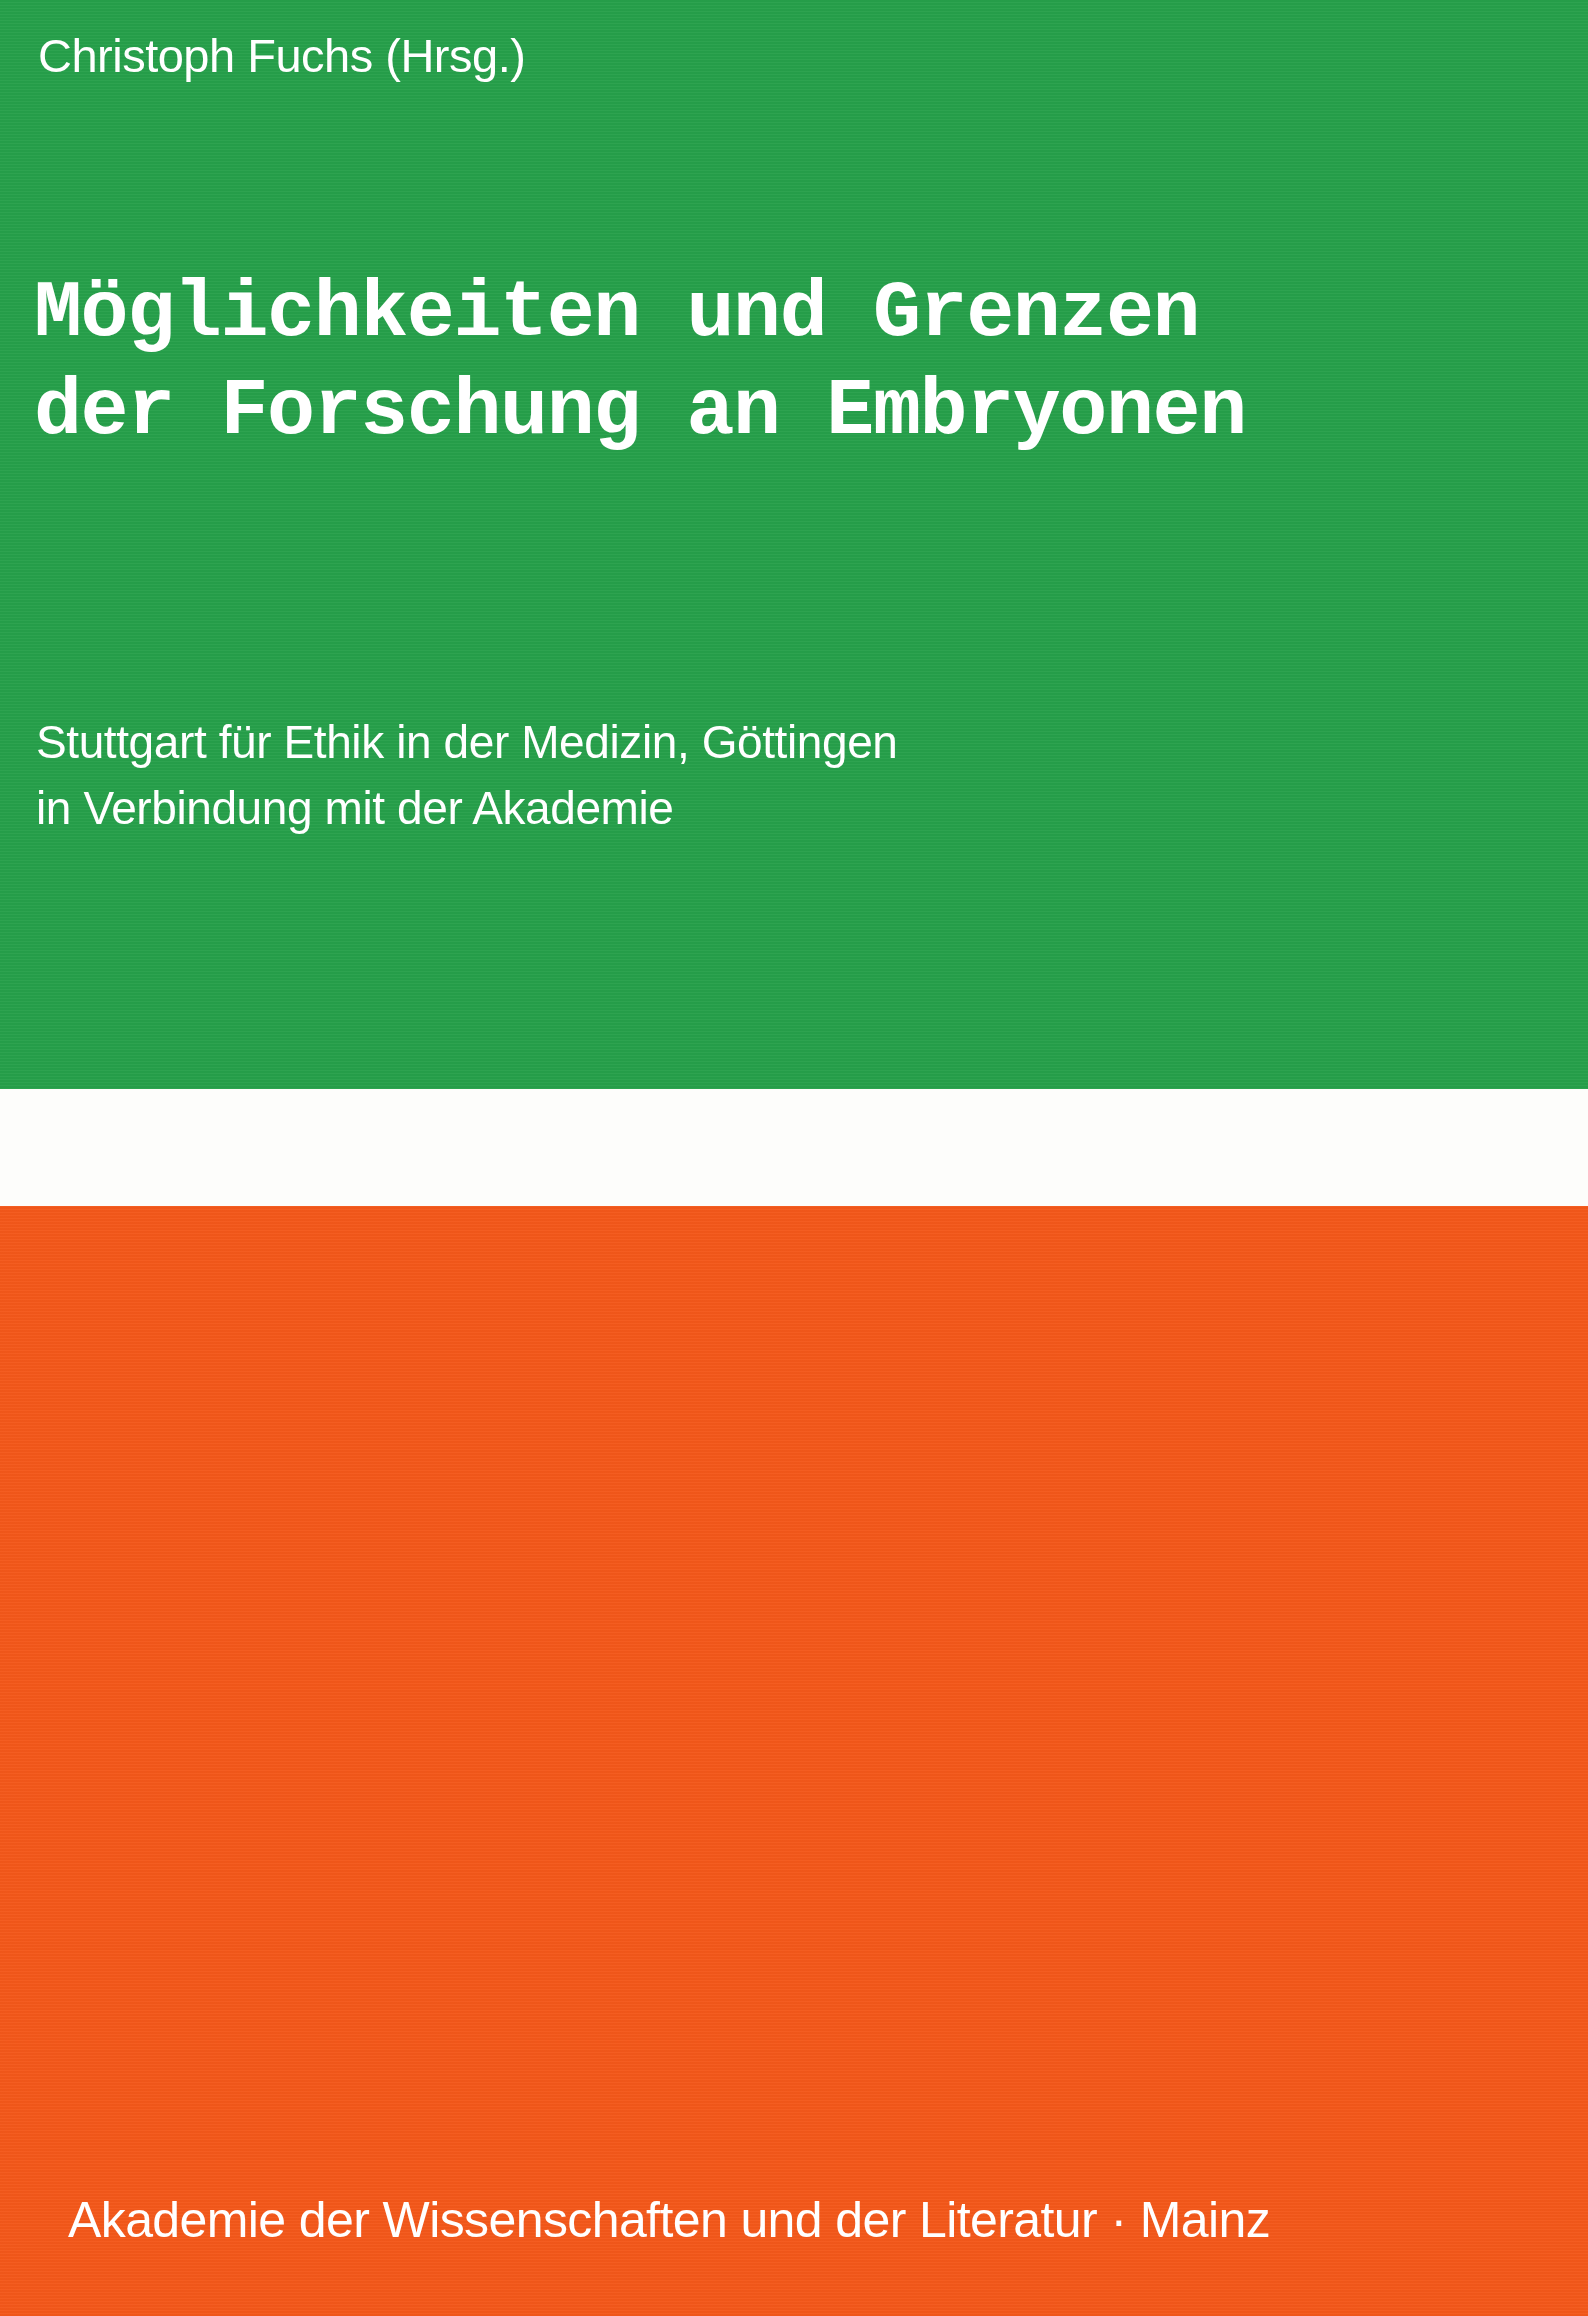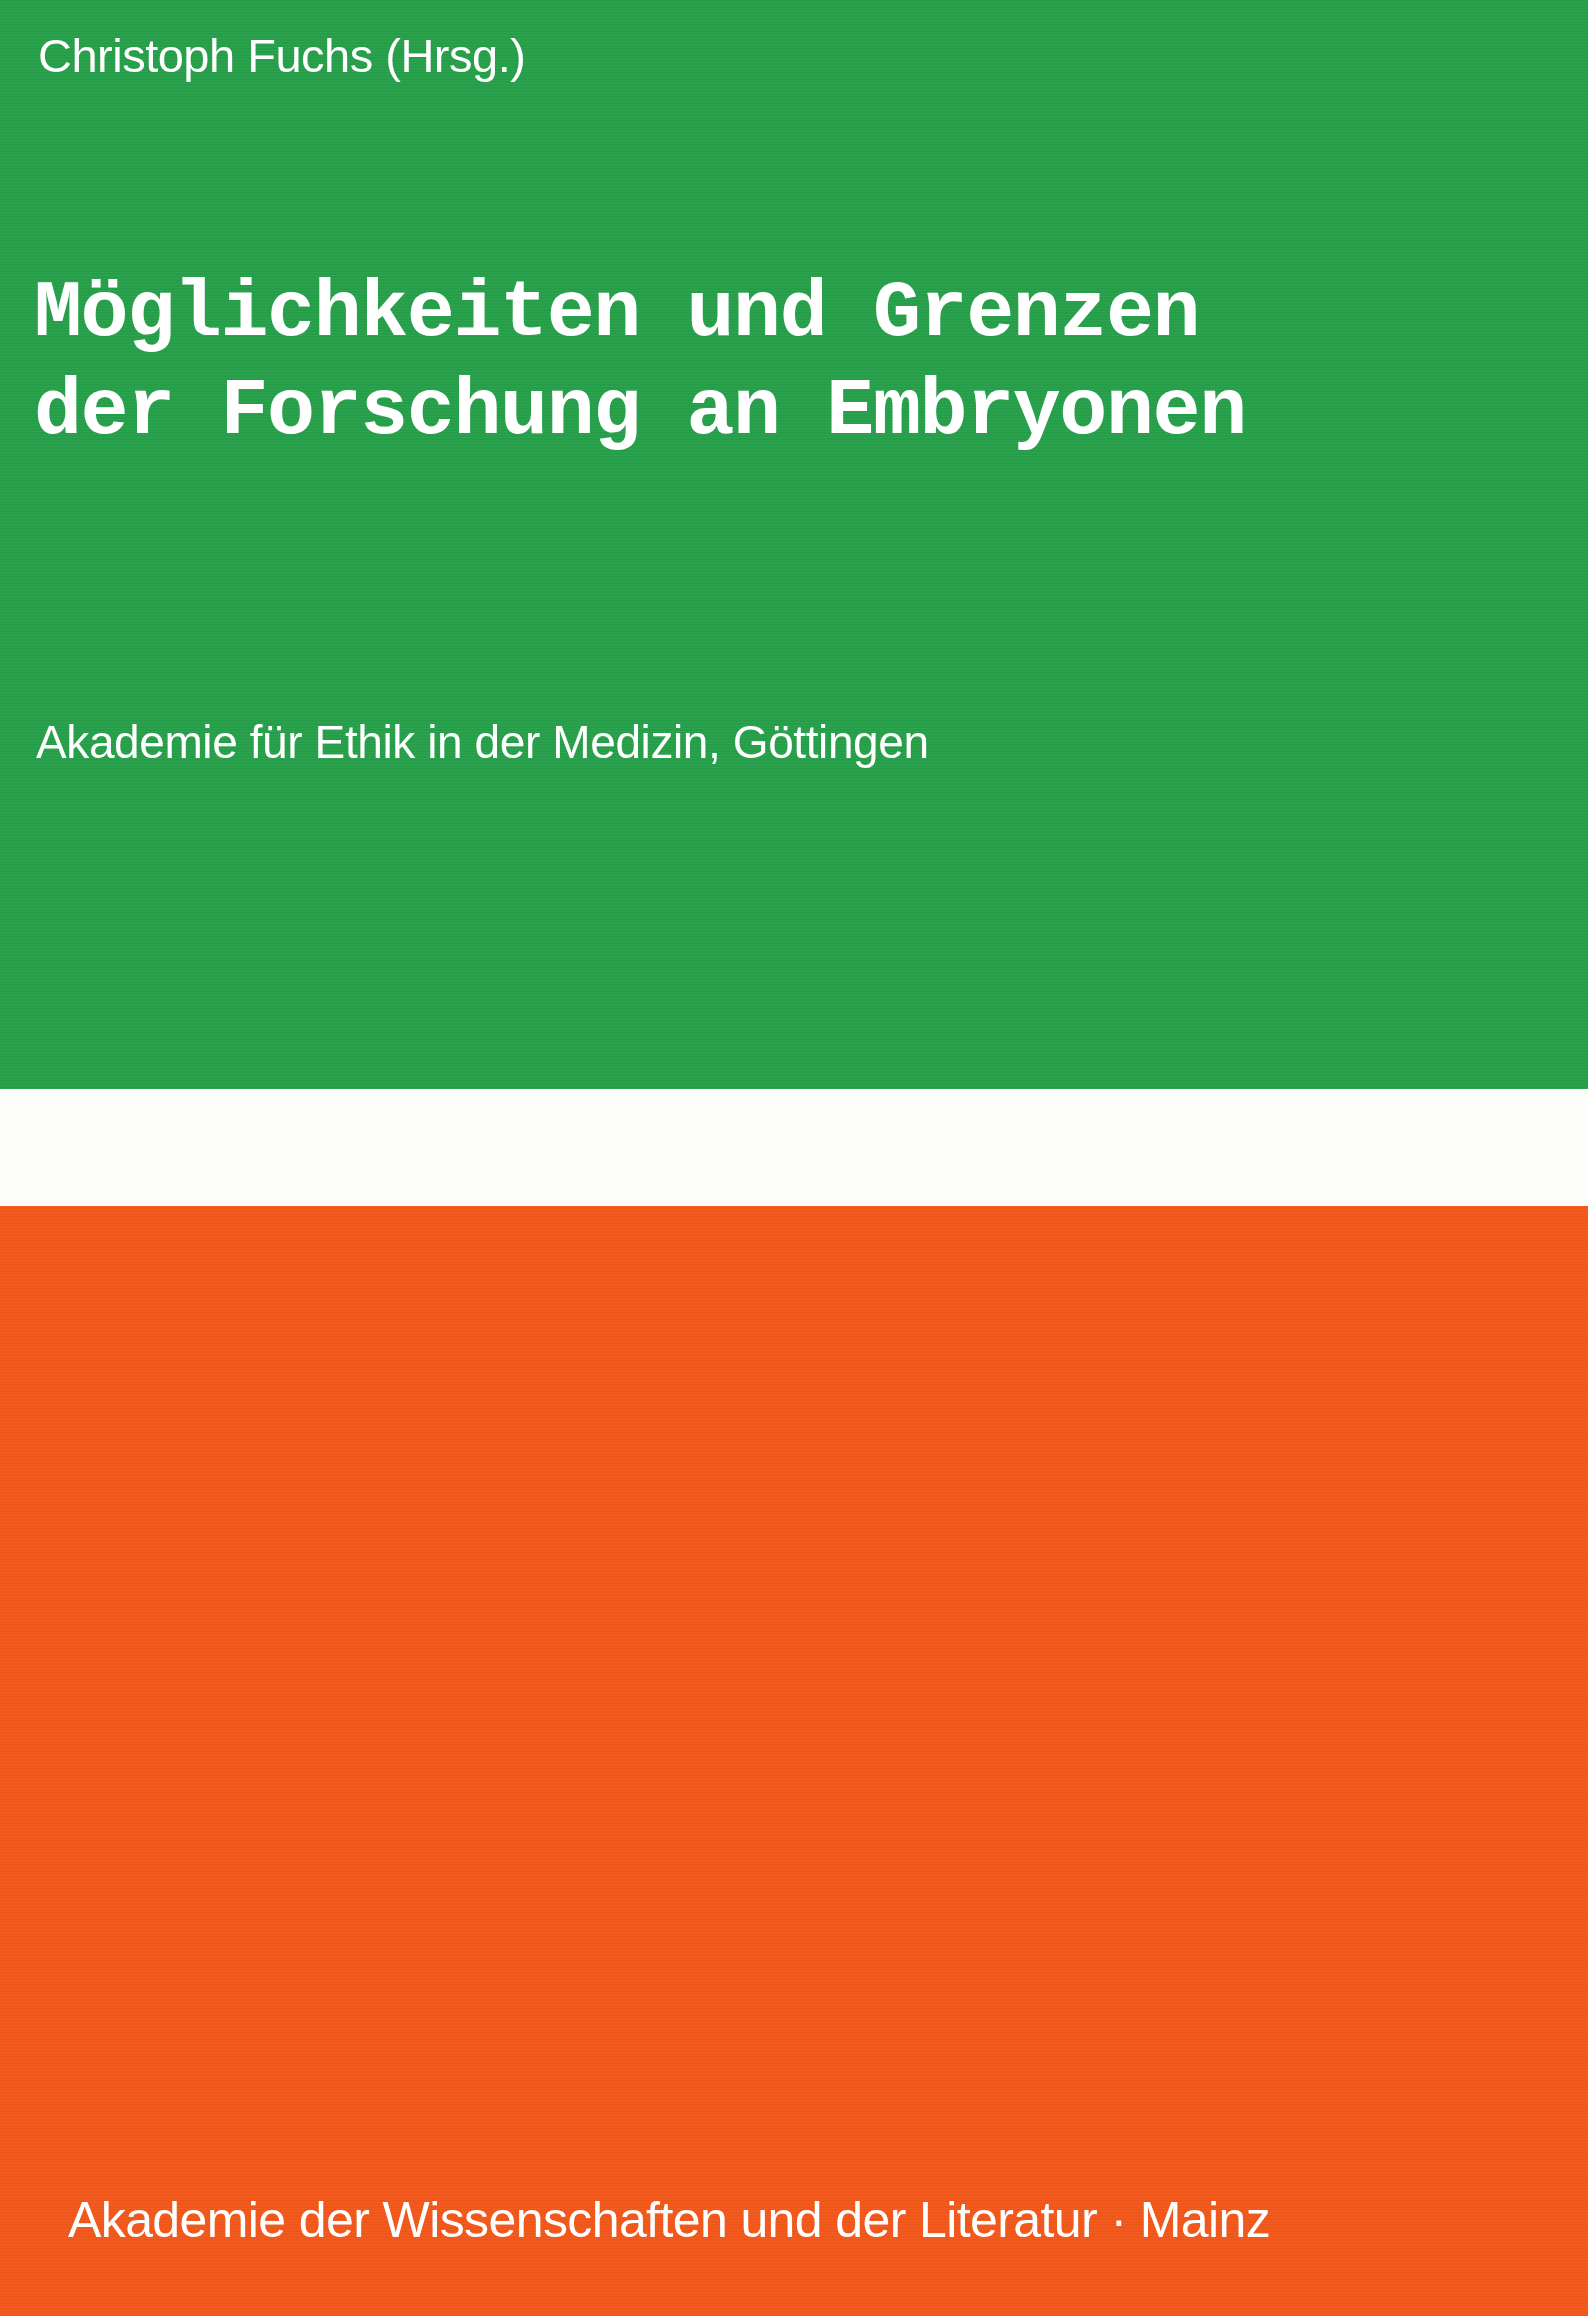--- a/index.html
+++ b/index.html
@@ -122,21 +122,22 @@
   <div class="green-panel"></div>
 
   <div class="editor">Christoph Fuchs (Hrsg.)</div>
 
   <div class="title">
     <span class="line">Möglichkeiten und Grenzen</span>
     <span class="line">der Forschung an Embryonen</span>
   </div>
 
   <div class="subtitle">
-    <span class="line">Akademie für Ethik in der Medizin, Göttingen</span>
+    <span class="line">Stuttgart für Ethik in der Medizin, Göttingen</span>
+    <span class="line">in Verbindung mit der Akademie</span>
   </div>
 
   <div class="white-stripe"></div>
 
   <div class="orange-panel">
     <div class="publisher">
       <span class="line">Akademie der Wissenschaften und der Literatur · Mainz</span>
     </div>
   </div>
 

